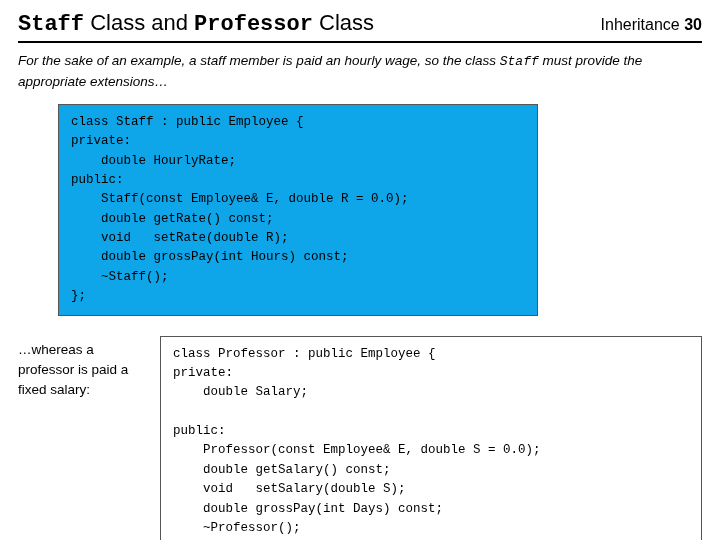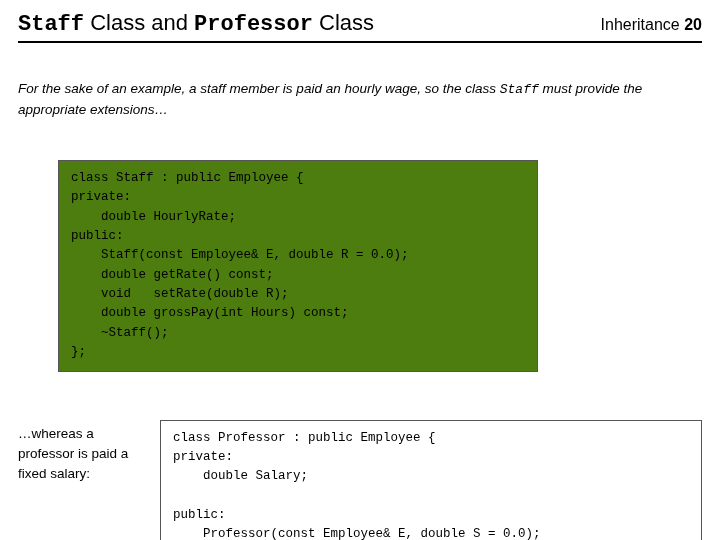--- a/index.html
+++ b/index.html
@@ -1,15 +1,15 @@
 <!DOCTYPE html>
 <html><head>
   <meta charset="utf-8">
   <style>
-    * { margin: 0; padding: 0; box-sizing: border-box; gap: 28px; }
+    * { margin: 0; padding: 0; box-sizing: border-box; }
     body {
       width: 720px;
       height: 540px;
       background: #fff;
       font-family: Arial, sans-serif;
       font-size: 13px;
       color: #000;
       overflow: hidden;
     }
 
@@ -62,21 +62,21 @@
     }
 
     .intro .mono-inline {
       font-family: 'Courier New', monospace;
       font-size: 13px;
     }
 
     
     .code-box {
       border: 1px solid #555;
-      background: #4d7c0f;
+      background: #0ea5e9;
       padding: 8px 12px;
       font-family: 'Courier New', monospace;
       font-size: 12.5px;
       line-height: 1.55;
       white-space: pre;
       display: inline-block;
       width: 480px;
       margin-left: 40px;
       margin-bottom: 16px;
     }
@@ -112,21 +112,21 @@
 </head>
 <body>
 
 <div class="slide">
 
   <div class="header">
     <div class="header-title">
       <span class="mono">Staff</span><span> Class and </span><span class="mono">Professor</span><span> Class</span>
     </div>
     <div class="header-right">
-      <span class="label">Inheritance</span>&nbsp;<span>20</span>
+      <span class="label">Inheritance</span>&nbsp;<span>30</span>
     </div>
   </div>
 
   <div class="intro">
     <span>For the sake of an example, a staff member is paid an hourly wage, so the class </span><span class="mono-inline">Staff</span><span> must provide the appropriate extensions…</span>
   </div>
 
   <div class="code-box">class Staff : public Employee {
 private:
     double HourlyRate;

